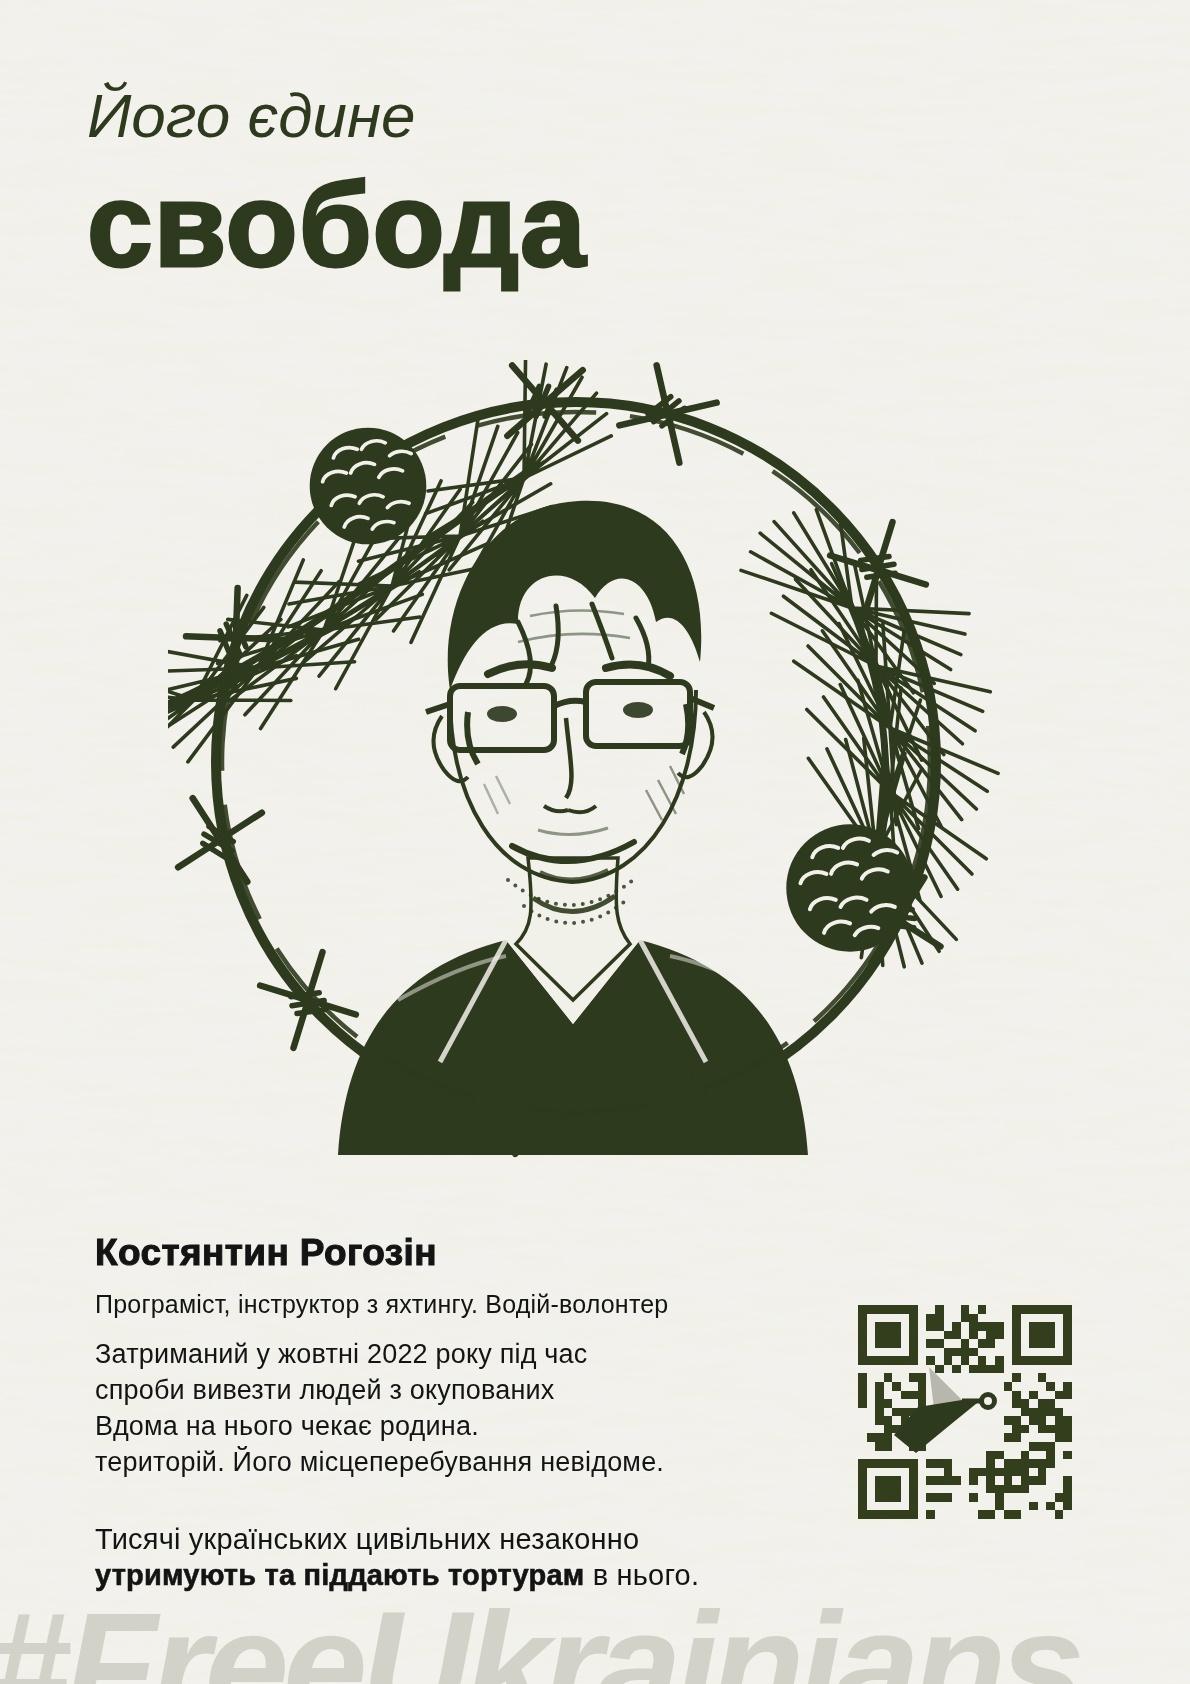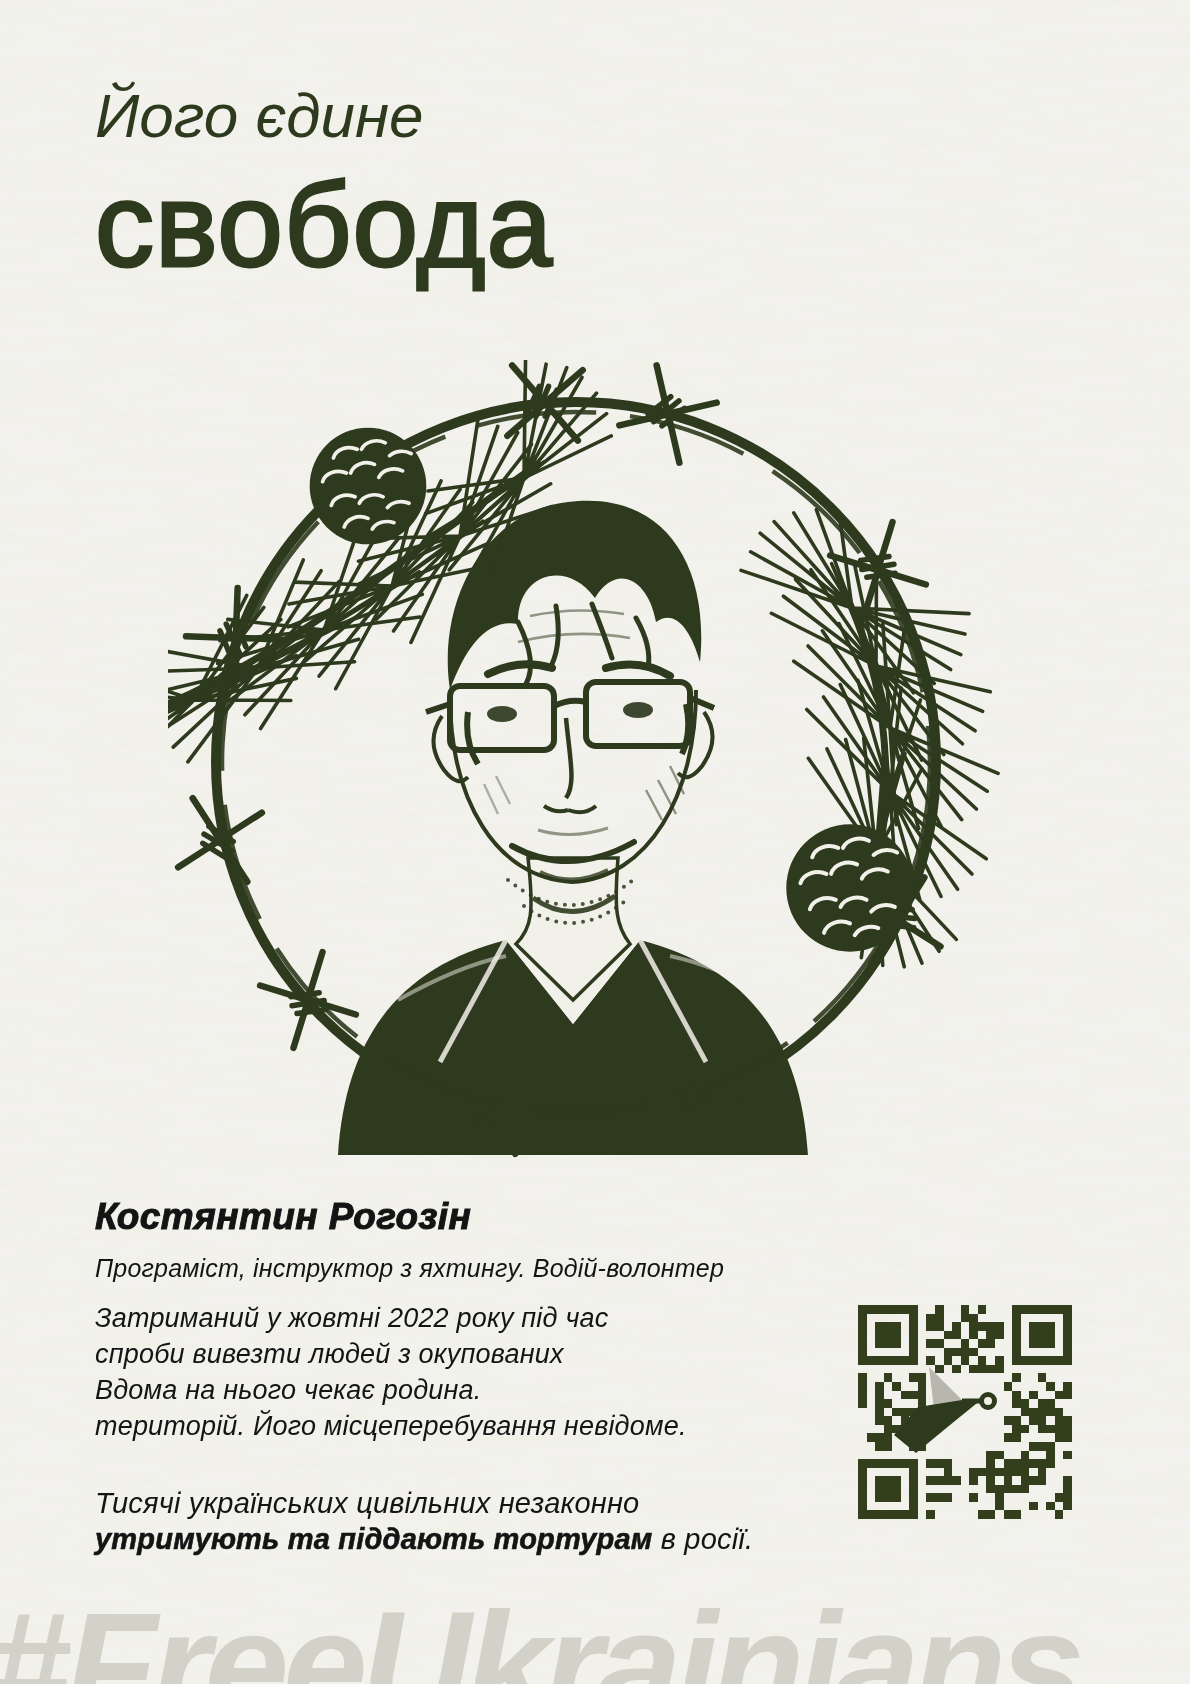--- a/index.html
+++ b/index.html
@@ -11,38 +11,38 @@
     color:var(--text,#141414);
   }
   .texture-svg{position:absolute;inset:0;z-index:0;pointer-events:none;}
   .watermark{
     position:absolute;left:-14px;top:1578px;z-index:1;
     font-size:152px;font-weight:700;font-style:italic;
     letter-spacing:-6px;white-space:nowrap;
     color:var(--watermark,#d3d2c8);
   }
   .content{position:absolute;inset:0;z-index:2;}
-  .headline{position:absolute;left:95px;top:78px;}
+  .headline{position:absolute;left:87px;top:78px;}
   .headline .hl-line{
     font-style:italic;font-size:62px;line-height:76px;
     color:var(--ink,#2e3a1d);font-weight:400;letter-spacing:0px;
   }
   .headline .hl-emph{
     margin-top:16px;
-    font-size:118px;line-height:110px;font-weight:400;
+    font-size:118px;line-height:110px;font-weight:700;
     letter-spacing:1px;
     color:var(--ink,#2e3a1d);
     -webkit-text-stroke:3px var(--ink,#2e3a1d);
   }
   .illu{position:absolute;left:168px;top:360px;width:840px;height:800px;}
   .stroke-ink{stroke:var(--ink,#2e3a1d);}
   .fill-ink{fill:var(--ink,#2e3a1d);}
   .fill-paper{fill:var(--paper,#f1f0e9);}
   .fill-wing{fill:var(--logo_wing,#b8b7ae);}
-  .info{position:absolute;left:95px;top:1196px;width:740px;font-style:italic;}
+  .info{position:absolute;left:95px;top:1232px;width:740px;}
   .person-name{
     font-size:37px;font-weight:700;letter-spacing:0.4px;
     color:var(--text,#141414);
     -webkit-text-stroke:1px var(--text,#141414);
   }
   .person-role{margin-top:16px;font-size:25px;letter-spacing:0.2px;}
   .story{margin-top:17px;font-size:27px;line-height:36px;letter-spacing:0.2px;}
   .story div{white-space:nowrap;}
   .statement{margin-top:41px;font-size:29px;line-height:36px;letter-spacing:0.2px;}
   .statement .bold{font-weight:700;-webkit-text-stroke:0.6px var(--text,#141414);}
@@ -199,21 +199,21 @@
     <div class="person-name">Костянтин Рогозін</div>
     <div class="person-role">Програміст, інструктор з яхтингу. Водій-волонтер</div>
     <div class="story">
       <div>Затриманий у жовтні 2022 року під час</div>
       <div>спроби вивезти людей з окупованих</div>
       <div>Вдома на нього чекає родина.</div>
       <div>територій. Його місцеперебування невідоме.</div>
     </div>
     <div class="statement">
       <div>Тисячі українських цивільних незаконно</div>
-      <div><span class="bold">утримують та піддають тортурам</span><span> в росії.</span></div>
+      <div><span class="bold">утримують та піддають тортурам</span><span> в нього.</span></div>
     </div>
   </div>
 
   <div class="qr-wrap">
     <div class="qr-grid" id="qr">
         <div class="m d"></div>
         <div class="m d"></div>
         <div class="m d"></div>
         <div class="m d"></div>
         <div class="m d"></div>

